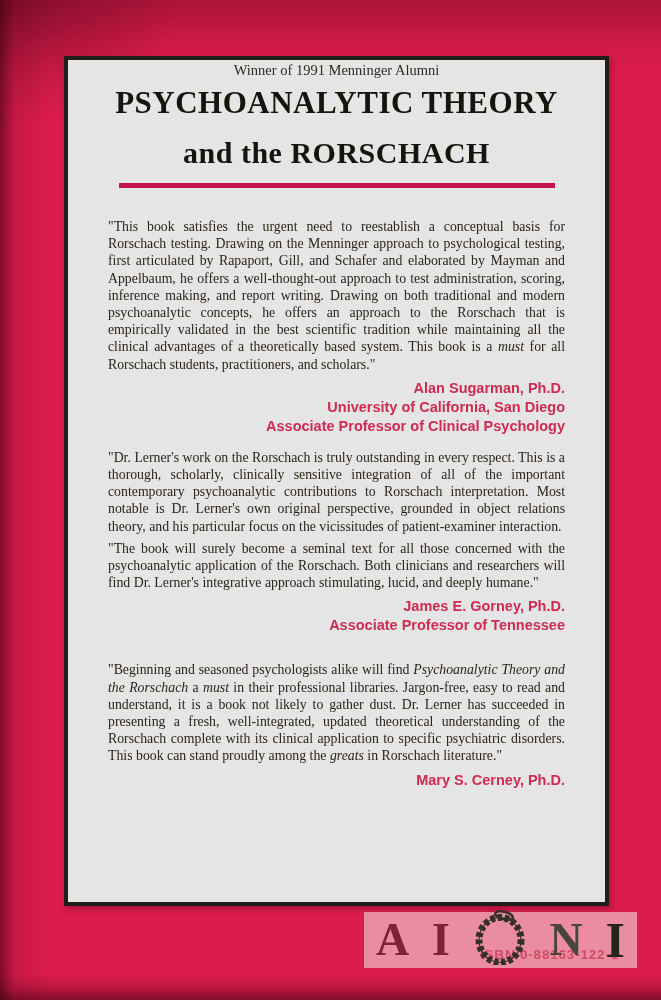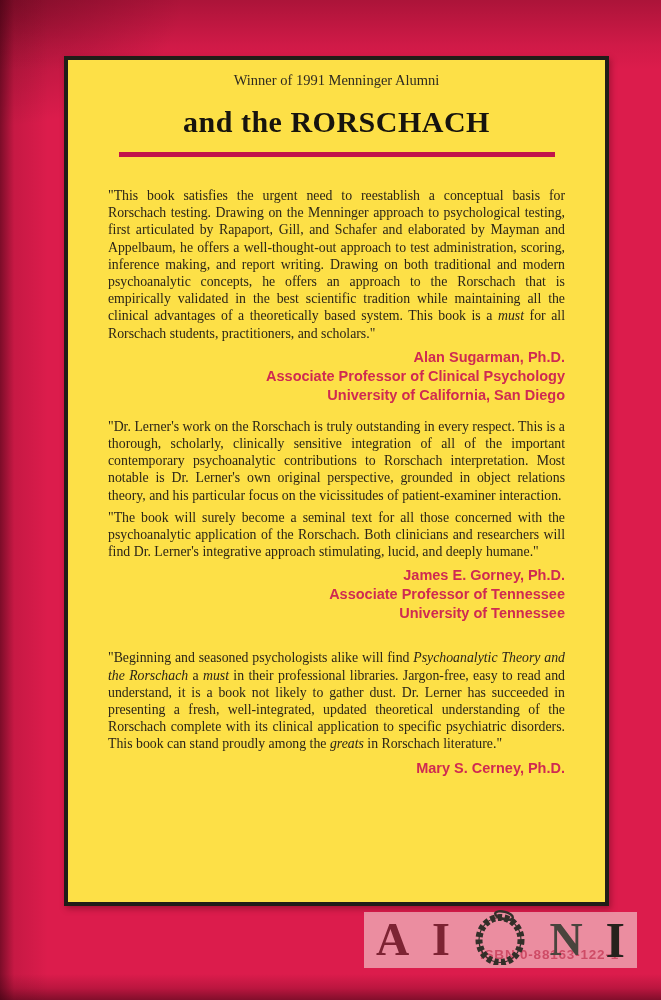--- a/index.html
+++ b/index.html
@@ -12,22 +12,22 @@
   .shade{
     position:absolute;inset:0;z-index:1;pointer-events:none;
     background:
       linear-gradient(to bottom, rgba(60,0,14,0.30), rgba(60,0,14,0.08) 45px, rgba(60,0,14,0) 70px),
       linear-gradient(to right, rgba(45,0,12,0.55), rgba(45,0,12,0.12) 14px, rgba(45,0,12,0) 48px),
       radial-gradient(260px 180px at 0 0, rgba(40,0,10,0.35), rgba(40,0,10,0) 70%),
       linear-gradient(to top, rgba(40,0,10,0.50), rgba(70,0,18,0.22) 12px, rgba(70,0,18,0) 26px);
   }
   .panel{
     position:absolute;left:64px;top:56px;width:545px;height:850px;z-index:2;
-    box-sizing:border-box;border:4px solid #211d18;background:#fde047;
-    padding:10px 40px 0 40px;
+    box-sizing:border-box;border:4px solid #211d18;background:#e5e5e5;
+    padding:0 40px 0 40px;
     box-shadow:2px 3px 6px rgba(60,0,15,0.35);
   }
   .award{ text-align:center;font-size:14.5px;line-height:17px;color:#2f2a21;margin-top:2px;}
   .title1{ text-align:center;font-size:31px;line-height:34px;font-weight:bold;color:#17140e;margin-top:7px;letter-spacing:0.5px;}
   .title2{ text-align:center;font-size:30px;line-height:33px;font-weight:bold;color:#17140e;margin-top:16px;letter-spacing:0.5px;}
   .rule{ width:436px;height:5px;margin:14px auto 0;background:#c2144a;}
   .quotes{ margin-top:30px;color:#2b2418;}
   .q{ font-size:13.8px;line-height:17.2px;text-align:justify;margin:0;}
   .q + .q{ margin-top:5px;}
   .seg.it{ font-style:italic;margin-top:12px;}
@@ -62,40 +62,40 @@
   }
 </style>
 </head>
 <body>
 
 <div class="page">
   <div class="shade"></div>
 
   <div class="panel">
     <div class="award">Winner of 1991 Menninger Alumni</div>
+    <div class="title1">PSYCHOANALYTIC THEORY</div>
     <div class="title2">and the RORSCHACH</div>
     <div class="rule"></div>
 
     <div class="quotes">
 
       <p class="q"><span class="seg">"This book satisfies the urgent need to reestablish a conceptual basis for Rorschach testing. Drawing on the Menninger approach to psychological testing, first articulated by Rapaport, Gill, and Schafer and elaborated by Mayman and Appelbaum, he offers a well-thought-out approach to test administration, scoring, inference making, and report writing. Drawing on both traditional and modern psychoanalytic concepts, he offers an approach to the Rorschach that is empirically validated in the best scientific tradition while maintaining all the clinical advantages of a theoretically based system. This book is a </span><span class="seg it">must</span><span class="seg"> for all Rorschach students, practitioners, and scholars."</span></p>
       <div class="attr">
         <div>Alan Sugarman, Ph.D.</div>
+        <div>University of California, San Diego</div>
         <div>Associate Professor of Clinical Psychology</div>
-        <div>University of California, San Diego</div>
       </div>
 
       <div class="gap-md"></div>
 
       <p class="q"><span class="seg">"Dr. Lerner's work on the Rorschach is truly outstanding in every respect. This is a thorough, scholarly, clinically sensitive integration of all of the important contemporary psychoanalytic contributions to Rorschach interpretation. Most notable is Dr. Lerner's own original perspective, grounded in object relations theory, and his particular focus on the vicissitudes of patient-examiner interaction.</span></p>
       <p class="q"><span class="seg">"The book will surely become a seminal text for all those concerned with the psychoanalytic application of the Rorschach. Both clinicians and researchers will find Dr. Lerner's integrative approach stimulating, lucid, and deeply humane."</span></p>
       <div class="attr">
         <div>James E. Gorney, Ph.D.</div>
         <div>Associate Professor of Tennessee</div>
-        <div>University of Tennessee</div>
       </div>
 
       <div class="gap-lg"></div>
 
       <p class="q"><span class="seg">"Beginning and seasoned psychologists alike will find </span><span class="seg it">Psychoanalytic Theory and the Rorschach</span><span class="seg"> a </span><span class="seg it">must</span><span class="seg"> in their professional libraries. Jargon-free, easy to read and understand, it is a book not likely to gather dust. Dr. Lerner has succeeded in presenting a fresh, well-integrated, updated theoretical understanding of the Rorschach complete with its clinical application to specific psychiatric disorders. This book can stand proudly among the </span><span class="seg it">greats</span><span class="seg"> in Rorschach literature."</span></p>
       <div class="attr">
         <div>Mary S. Cerney, Ph.D.</div>
       </div>
 
     </div>

